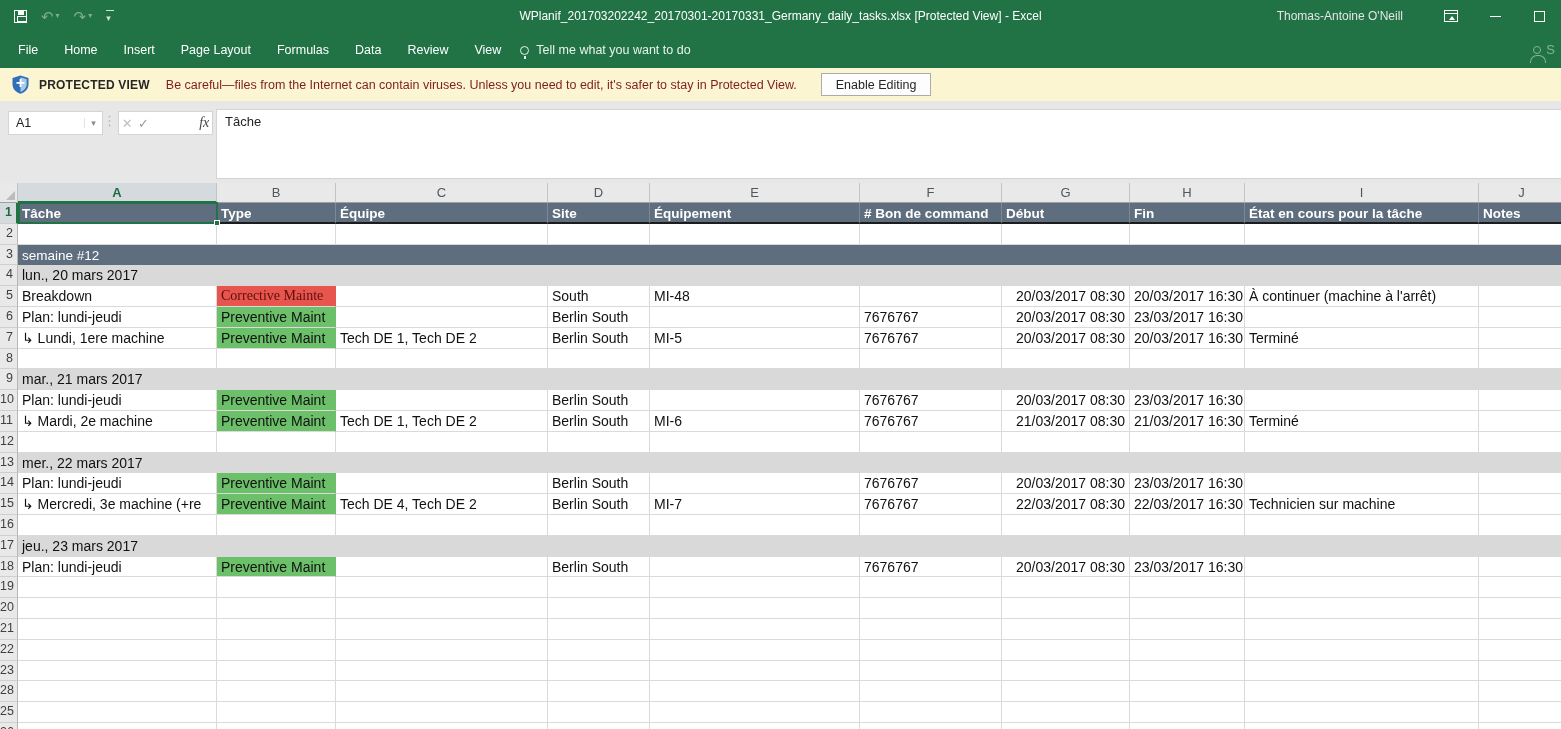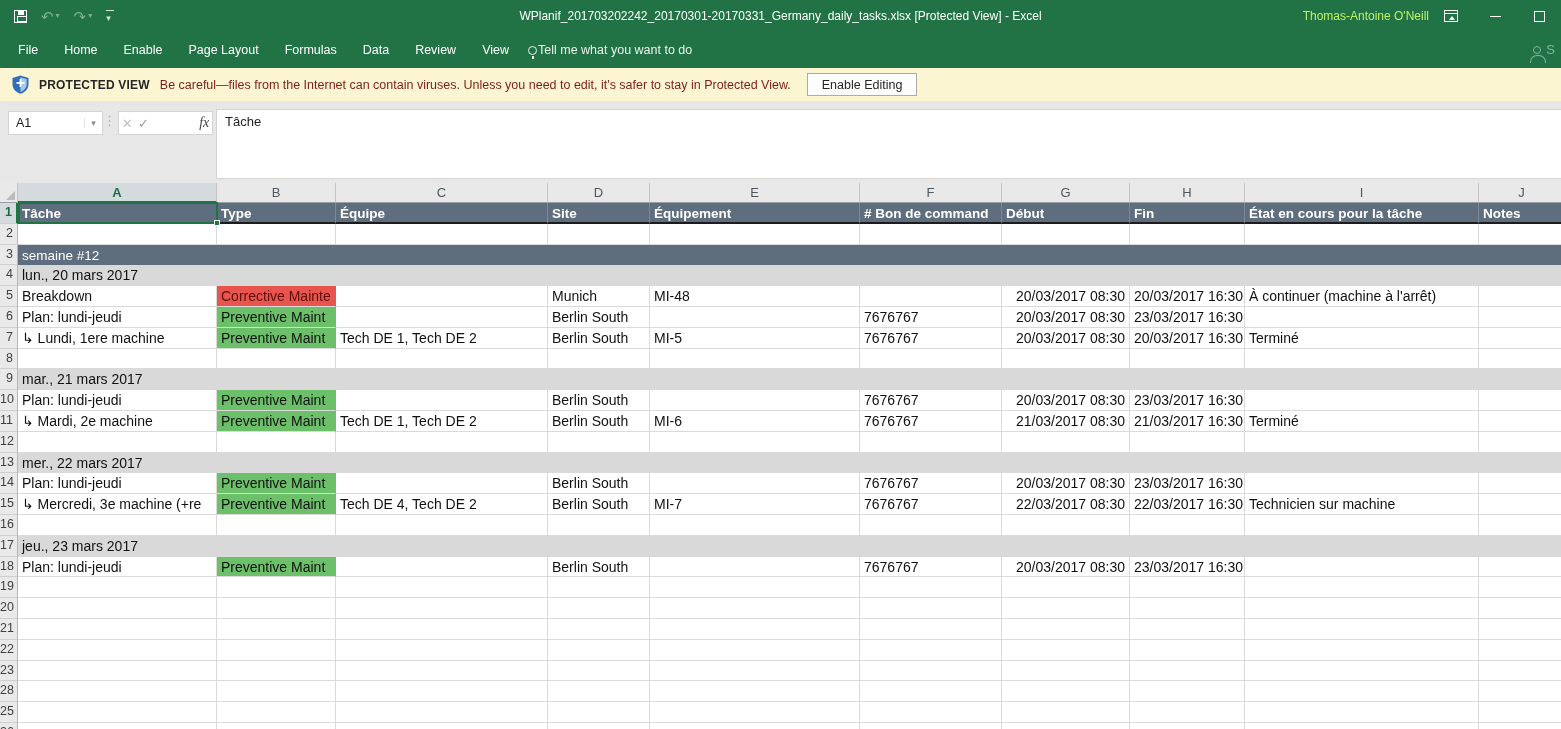--- a/index.html
+++ b/index.html
@@ -14,51 +14,51 @@
   .floppy { width:13px; height:13px; border:1px solid #fff; position:relative; }
   .floppy::before { content:""; position:absolute; top:0; left:3px; width:6px; height:4px; background:#fff; }
   .floppy::after  { content:""; position:absolute; bottom:0; left:2px; width:8px; height:4px; border:1px solid #fff; }
   .undoredo { color:#7fae94; font-size:15px; line-height:1; display:flex; align-items:center; gap:2px; }
   .undoredo .drop { font-size:8px; color:#7fae94; }
   .qat-more { position:relative; color:#cfe3d8; font-size:9px; padding-top:4px; }
   .qat-more::before { content:""; position:absolute; top:1px; left:0; width:8px; border-top:1px solid #cfe3d8; }
   .title-center { position:absolute; left:0; right:0; top:0; height:32px; display:flex;
     align-items:center; justify-content:center; font-size:12px; color:#fff; pointer-events:none; }
   .tb-right { position:absolute; right:0; top:0; height:32px; display:flex; align-items:center; gap:0; }
-  .username { font-size:12px; color:#bef264; }
+  .username { font-size:12px; color:#e5e5e5; margin-right:26px; }
   .winbtn { width:44px; height:32px; display:flex; align-items:center; justify-content:center; }
   .ribbon-disp { width:14px; height:12px; border:1px solid #fff; position:relative; }
   .ribbon-disp::before { content:""; position:absolute; left:0; right:0; top:2px; border-top:1px solid #fff; }
   .ribbon-disp::after { content:""; position:absolute; left:4px; top:5px;
     border-left:3px solid transparent; border-right:3px solid transparent; border-bottom:4px solid #fff; }
   .min-glyph { width:11px; border-top:1px solid #fff; }
   .max-glyph { width:11px; height:11px; border:1px solid #fff; }
 
   
   .menubar { position:absolute; left:0; top:32px; width:100%; height:36px; background:#217346;
     display:flex; align-items:center; color:#fff; font-size:12.5px;text-align:center; }
   .tab { padding:0 13px; height:36px; display:flex; align-items:center; cursor:default; }
-  .tellme { display:flex; align-items:center; gap:1px; margin-left:6px; color:#eaf3ee; }
+  .tellme { display:flex; align-items:center; gap:7px; margin-left:6px; color:#eaf3ee; }
   .bulb { width:9px; height:9px; border:1px solid #eaf3ee; border-radius:50%; position:relative; }
   .bulb::after { content:""; position:absolute; left:2.5px; top:9px; width:2px; height:3px; background:#eaf3ee; }
   .share { position:absolute; right:-6px; top:42px; display:flex; align-items:center; gap:5px;
     color:#8fbAA2; color:#8fba a2; }
   .share-wrap { position:absolute; right:0; top:0; height:68px; width:60px; overflow:hidden; }
   .person { width:8px; height:8px; border:1.5px solid #85b49a; border-radius:50%; position:relative; }
   .person::after { content:""; position:absolute; left:-4px; top:8px; width:14px; height:7px;
     border:1.5px solid #85b49a; border-bottom:none; border-radius:7px 7px 0 0; }
   .share-s { color:#85b49a; font-size:13px; }
 
   
   .pvbar { position:absolute; left:0; top:68px; width:100%; height:33px; background:#fbf5d1;
     display:flex; align-items:center; font-size:12.5px; color:#262626; }
   .shield { margin:0 10px 0 12px; width:17px; height:19px; flex:none; }
-  .pv-label { font-weight:bold; font-size:12px; letter-spacing:.2px; margin-right:10px; }
+  .pv-label { font-weight:bold; font-size:12px; letter-spacing:.2px; margin-right:16px; }
   .pv-msg { color:#7f1d1d; }
-  .pv-btn { margin-left:16px; height:23px; padding:0 14px; background:#fdfdfd; border:1px solid #ababab;
+  .pv-btn { margin-left:24px; height:23px; padding:0 14px; background:#fdfdfd; border:1px solid #ababab;
     font-size:12.5px; color:#262626; display:flex; align-items:center; font-family:inherit; }
 
   
   .fstrip { position:absolute; left:0; top:101px; width:100%; height:82px; background:#e7e7e7; }
   .namebox { position:absolute; left:8px; top:10px; width:95px; height:24px; background:#fff;
     border:1px solid #d4d4d4; display:flex; align-items:center; font-size:12.5px; color:#222; }
   .namebox .nb-text { padding-left:7px; flex:1; }
   .namebox .nb-arrow { width:18px; text-align:center; color:#8a8a8a; font-size:9px; border-left:1px solid #e3e3e3; }
   .fdots { position:absolute; left:103px; top:12px; color:#b0b0b0; font-size:13px; letter-spacing:0; }
   .fbtns { position:absolute; left:118px; top:10px; width:95px; height:24px; background:#fff;
@@ -121,21 +121,21 @@
       <span class="winbtn">
           <span class="max-glyph"></span>
         </span>
     </div>
   </div>
 
   <div class="menubar">
     <div id="tabs" style="display:flex; padding-left:5px;">
         <div class="tab">File</div>
         <div class="tab">Home</div>
-        <div class="tab">Enable</div>
+        <div class="tab">Insert</div>
         <div class="tab">Page Layout</div>
         <div class="tab">Formulas</div>
         <div class="tab">Data</div>
         <div class="tab">Review</div>
         <div class="tab">View</div>
       </div>
     <div class="tellme">
       <span class="bulb"></span>
       <span>Tell me what you want to do</span>
     </div>
@@ -212,23 +212,23 @@
         <div class="c num"></div>
         <div class="c num"></div>
         <div class="c"></div>
         <div class="c"></div>
         <div class="rn">3</div>
         <div class="c span-row wk">semaine #12</div>
         <div class="rn">4</div>
         <div class="c span-row dt">lun., 20 mars 2017</div>
         <div class="rn">5</div>
         <div class="c">Breakdown</div>
-        <div class="c" style="background: rgb(232, 84, 78); color: rgb(91, 16, 11); border-right: 1px solid rgb(232, 84, 78);">Corrective Mainte</div>
-        <div class="c"></div>
-        <div class="c">Munich</div>
+        <div class="c" style="background: rgb(232, 84, 78); color: rgb(91, 16, 11); border-right: 1px solid rgb(232, 84, 78); font-family: Liberation Serif, serif;">Corrective Mainte</div>
+        <div class="c"></div>
+        <div class="c">South</div>
         <div class="c">MI-48</div>
         <div class="c"></div>
         <div class="c num">20/03/2017 08:30</div>
         <div class="c num">20/03/2017 16:30</div>
         <div class="c">À continuer (machine à l'arrêt)</div>
         <div class="c"></div>
         <div class="rn">6</div>
         <div class="c">Plan: lundi-jeudi</div>
         <div class="c" style="background: rgb(108, 192, 105); color: rgb(17, 17, 17); border-right: 1px solid rgb(108, 192, 105);">Preventive Maint</div>
         <div class="c"></div>

